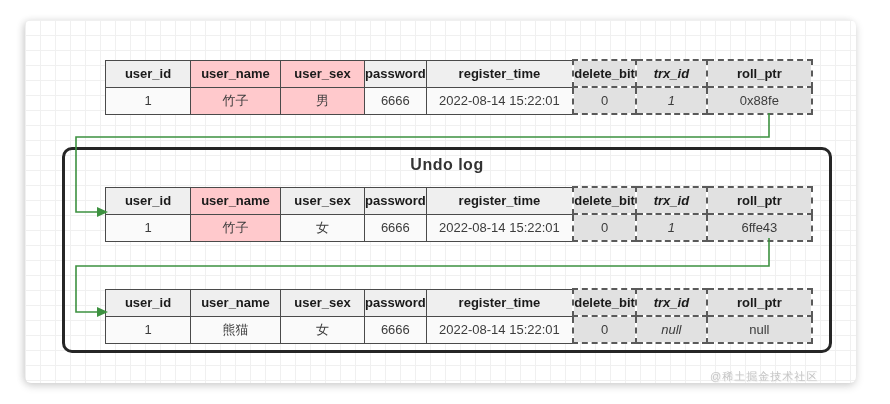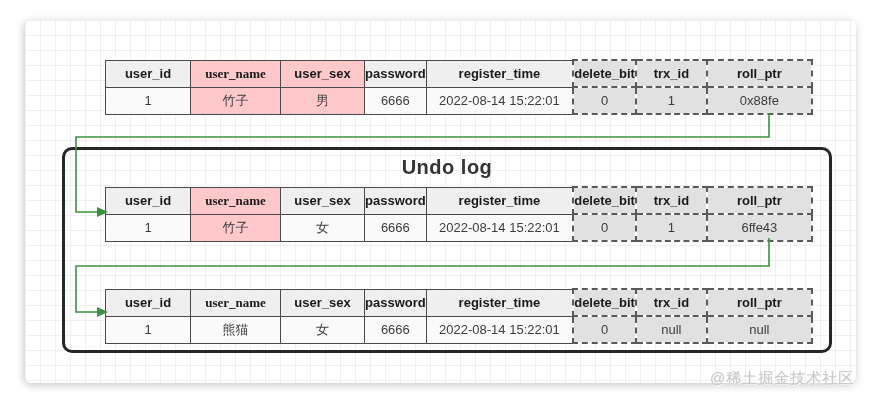--- a/index.html
+++ b/index.html
@@ -28,50 +28,50 @@
     box-shadow:0 3px 9px rgba(0,0,0,.16), -3px 0 7px rgba(0,0,0,.08);
   }
 
   
   .undo-box{
     position:absolute;left:62px;top:147px;width:770px;height:206px;
     border:3px solid var(--box-border);border-radius:10px;
   }
   .undo-title{
     position:absolute;left:62px;top:156px;width:770px;text-align:center;
-    font-size:20px;font-weight:bold;color:#333;letter-spacing:.5px;
+    font-size:16px;font-weight:bold;color:#333;letter-spacing:.5px;
   }
 
   
   .dbtable{position:absolute;}
   table{border-collapse:collapse;table-layout:fixed;}
   th,td{
     height:27px;text-align:center;vertical-align:middle;
     font-size:13px;overflow:hidden;white-space:nowrap;
   }
   th{font-weight:bold;color:#1a1a1a;background:var(--header-bg);
      border:1px solid var(--line);}
   td{color:#3c3c3c;background:var(--data-bg);border:1px solid var(--line);}
-  .c0{width:85px;} .c1{width:90px;font-family:Liberation Serif, serif;} .c2{width:84px;} .c3{width:60px;}
-  .c4{width:147px;} .c5{width:62px;} .c6{width:71px;} .c7{width:105px;}
+  .c0{width:85px;} .c1{width:90px;} .c2{width:84px;} .c3{width:60px;}
+  .c4{width:147px;} .c5{width:62px;} .c6{width:71px;font-style:italic;} .c7{width:105px;}
   .pink{background:var(--pink) !important;}
   th.dashed,td.dashed{
     background:var(--dashed-bg);
     border:2px dashed #5a5a5a;
   }
 
   
   .arrows{position:absolute;left:0;top:0;width:890px;height:404px;pointer-events:none;}
   .arrows path{stroke:var(--arrow);stroke-width:1.6;fill:none;}
   .arrowhead{fill:var(--arrow);}
 
   
   .watermark{
     position:absolute;left:710px;top:369px;
-    font-size:15px;color:#c6c6c6;letter-spacing:1px;
+    font-size:11px;color:#c6c6c6;letter-spacing:1px;
     text-shadow:1px 1px 0 #f3f3f3;
   }
 </style>
 </head>
 <body>
 
 <div class="stage">
 
   <div class="panel"></div>
 

